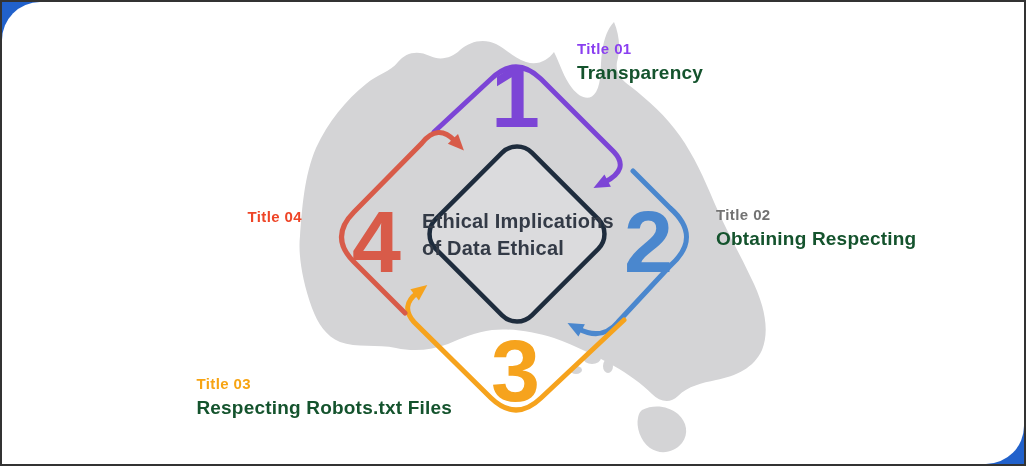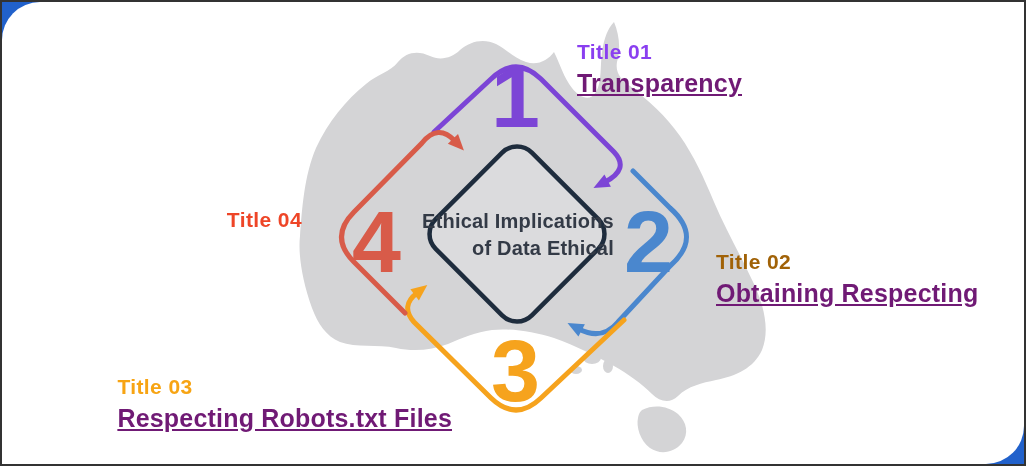--- a/index.html
+++ b/index.html
@@ -21,25 +21,25 @@
   .n1 { left:513px; top:95px; }
   .n2 { left:646px; top:240px; }
   .n3 { left:513px; top:369px; }
   .n4 { left:374px; top:240px; }
   .step-text { position:absolute; line-height:1.18; }
   .step-text.right { text-align:left; }
   .t1 { left:575px; top:38px; }
   .t2 { left:714px; top:204px; }
   .t3 { right:572px; top:373px; }
   .t4 { right:722px; top:206px; }
-  .step-label { font-size:21px; font-weight:bold; letter-spacing:.4px; }
-  .step-title { font-size:25px; font-weight:bold; color:#701a75; margin-top:4px; letter-spacing:.2px; white-space:nowrap;text-decoration:underline; }
+  .step-label { font-size:15px; font-weight:bold; letter-spacing:.4px; }
+  .step-title { font-size:19px; font-weight:bold; color:#14532d; margin-top:4px; letter-spacing:.2px; white-space:nowrap; }
   .center-label {
     position:absolute; left:516px; top:233px; transform:translate(-50%,-50%);
-    text-align:right; font-size:20px; font-weight:bold; color:#333a46;
+    text-align:left; font-size:20px; font-weight:bold; color:#333a46;
     line-height:1.34; letter-spacing:.2px; white-space:nowrap;
   }
 </style>
 </head>
 <body>
 
 <div class="stage">
   <div class="panel">
 
     <svg class="layer" width="1022" height="462" viewBox="0 0 1022 462">
@@ -113,21 +113,21 @@
     <div class="num n1" style="color: rgb(124, 69, 214);">1</div>
     <div class="num n2" style="color: rgb(74, 135, 206);">2</div>
     <div class="num n3" style="color: rgb(246, 163, 29);">3</div>
     <div class="num n4" style="color: rgb(216, 91, 73);">4</div>
 
     <div class="step-text t1">
       <div class="step-label" style="color: rgb(138, 63, 240);">Title 01</div>
       <div class="step-title">Transparency</div>
     </div>
     <div class="step-text t2">
-      <div class="step-label" style="color: #a16207; margin-top: 44px;">Title 02</div>
+      <div class="step-label" style="color: #737373;">Title 02</div>
       <div class="step-title">Obtaining Respecting</div>
     </div>
     <div class="step-text t3 right">
       <div class="step-label" style="color: rgb(247, 164, 19);">Title 03</div>
       <div class="step-title">Respecting Robots.txt Files</div>
     </div>
     <div class="step-text t4 right">
       <div class="step-label" style="color: rgb(238, 69, 39);">Title 04</div>
     </div>
 

